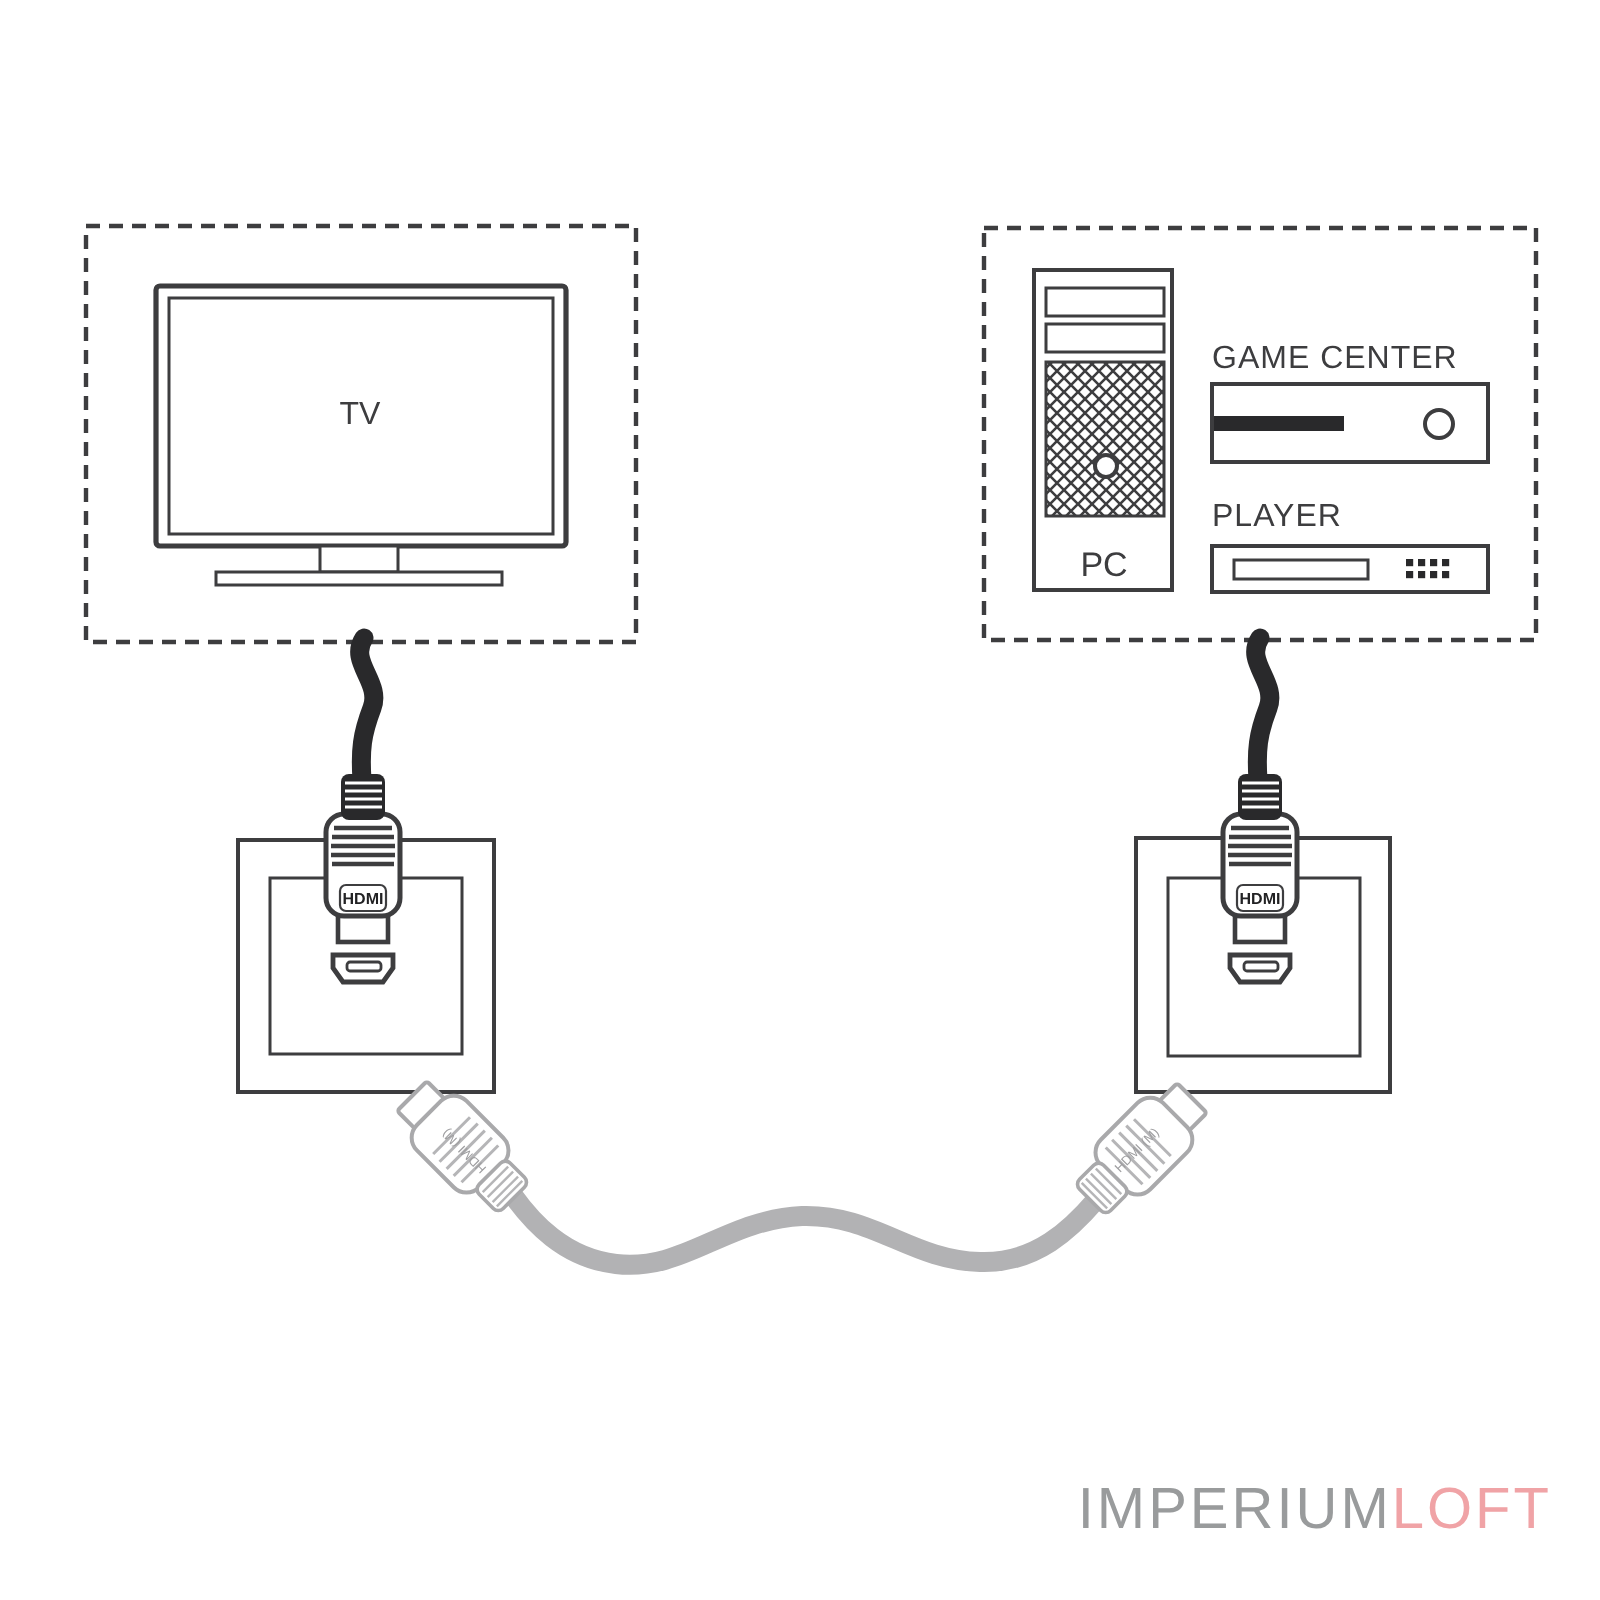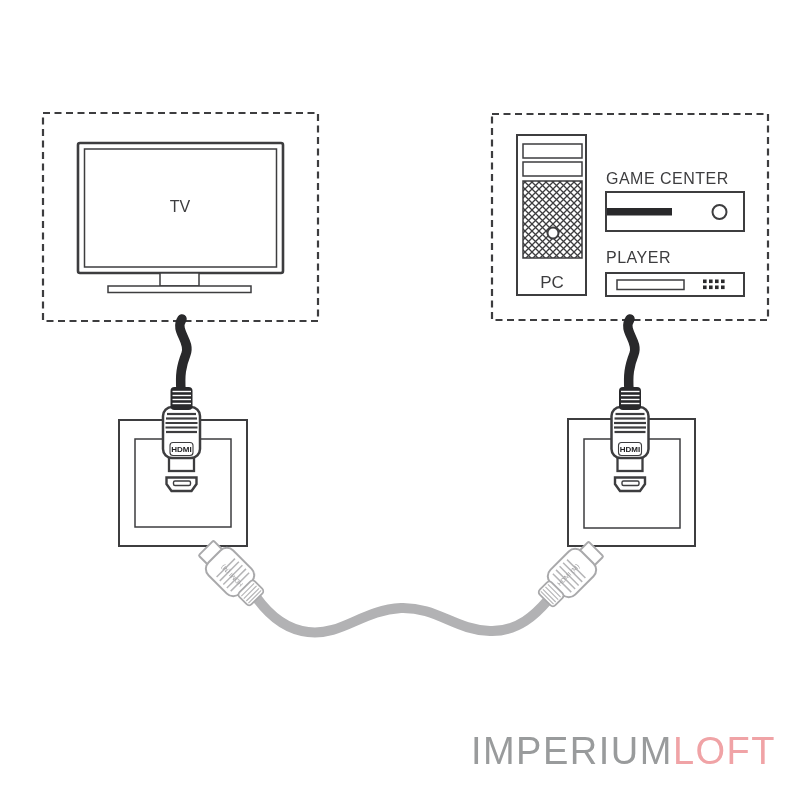--- a/index.html
+++ b/index.html
@@ -4,21 +4,21 @@
 <style>
   html,body{margin:0;padding:0;background:#ffffff;}
   #stage{
     position:relative;width:800px;height:800px;background:#ffffff;
     font-family:"Liberation Sans", sans-serif;overflow:hidden;
   }
   svg text{font-family:"Liberation Sans", sans-serif;}
   .device-label{fill:#3d3d3f;}
   #logo{
     position:absolute;right:24px;bottom:30px;
-    font-size:38px;letter-spacing:1.5px;font-weight:normal;
+    font-size:29px;letter-spacing:1.5px;font-weight:normal;
     white-space:nowrap;line-height:1;
   }
   #logo .brand-primary{color:#999b9c;}
   #logo .brand-secondary{color:#f0a3a6;}
 </style>
 </head>
 <body>
 
 <div id="stage">
 <svg width="800" height="800" viewBox="0 0 800 800">

